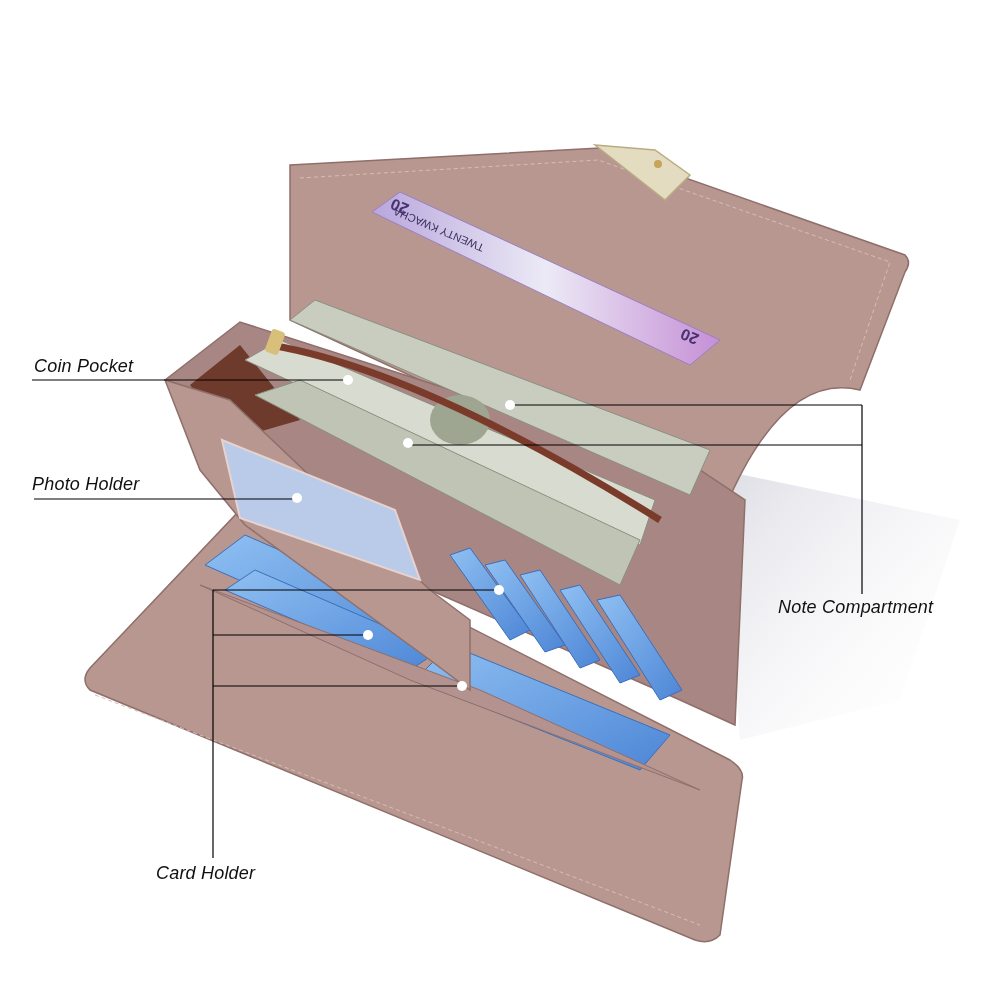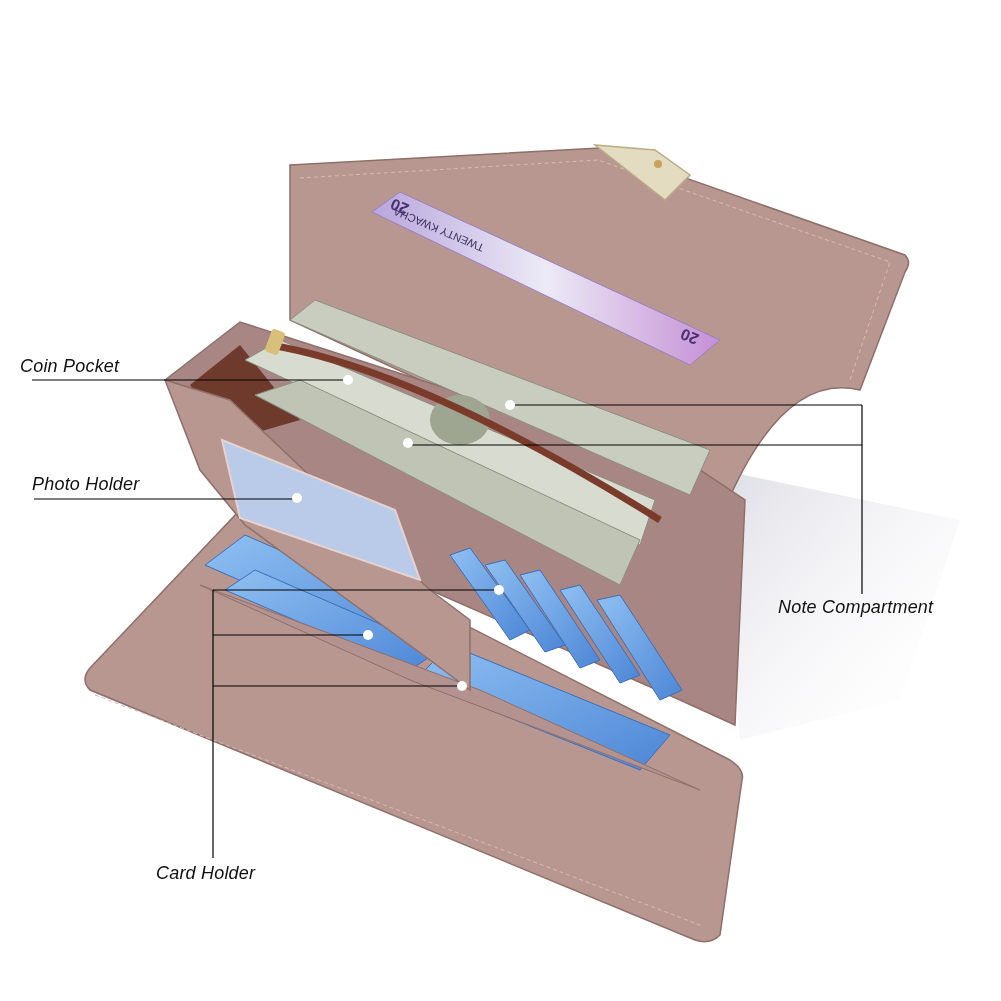--- a/index.html
+++ b/index.html
@@ -96,16 +96,16 @@
     <line x1="213" y1="590" x2="499" y2="590" stroke="#000" stroke-width="1.2"></line>
     <line x1="213" y1="635" x2="368" y2="635" stroke="#000" stroke-width="1.2"></line>
     <line x1="213" y1="686" x2="462" y2="686" stroke="#000" stroke-width="1.2"></line>
     <line x1="213" y1="590" x2="213" y2="858" stroke="#000" stroke-width="1.2"></line>
     <circle cx="499" cy="590" r="5" fill="#fff"></circle>
     <circle cx="368" cy="635" r="5" fill="#fff"></circle>
     <circle cx="462" cy="686" r="5" fill="#fff"></circle>
   </g>
 </svg>
 
-<div class="label" style="left:20px; top:356px;">Coin Pocket</div>
+<div class="label" style="left:34px; top:356px;">Coin Pocket</div>
 <div class="label" style="left:32px; top:474px;">Photo Holder</div>
 <div class="label" style="left:778px; top:597px;">Note Compartment</div>
 <div class="label" style="left:156px; top:863px;">Card Holder</div>
 
 </body></html>

